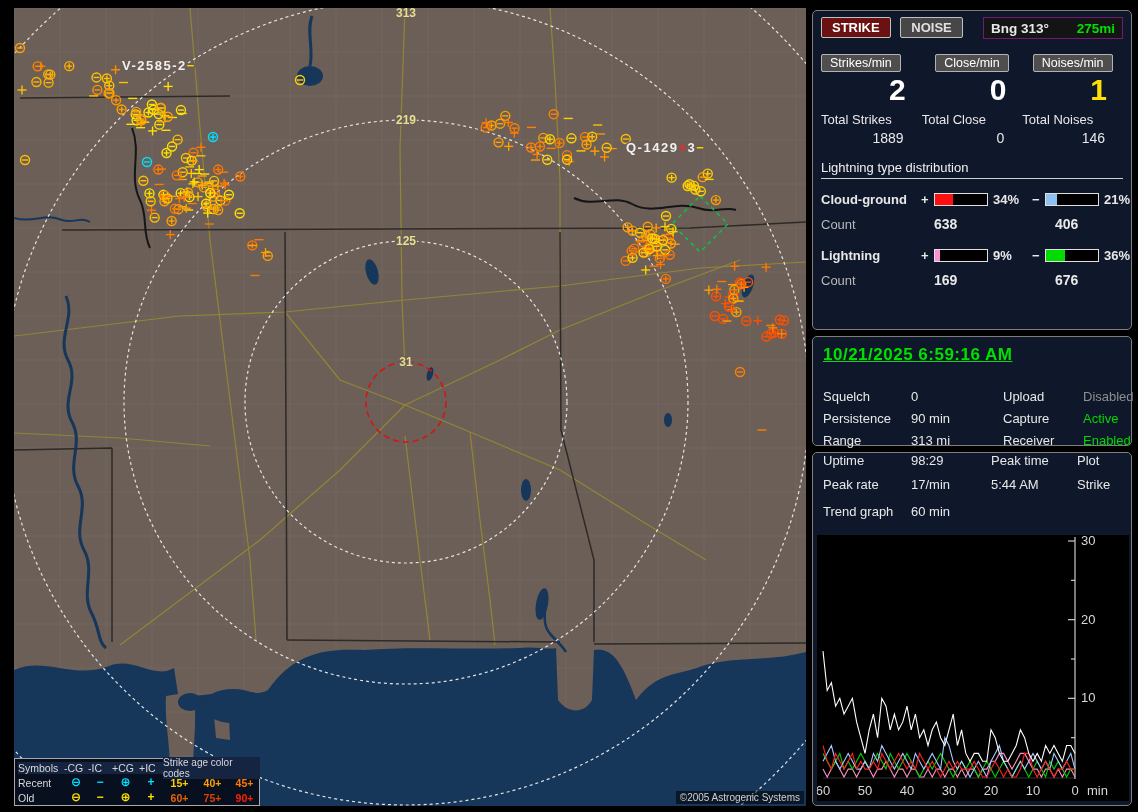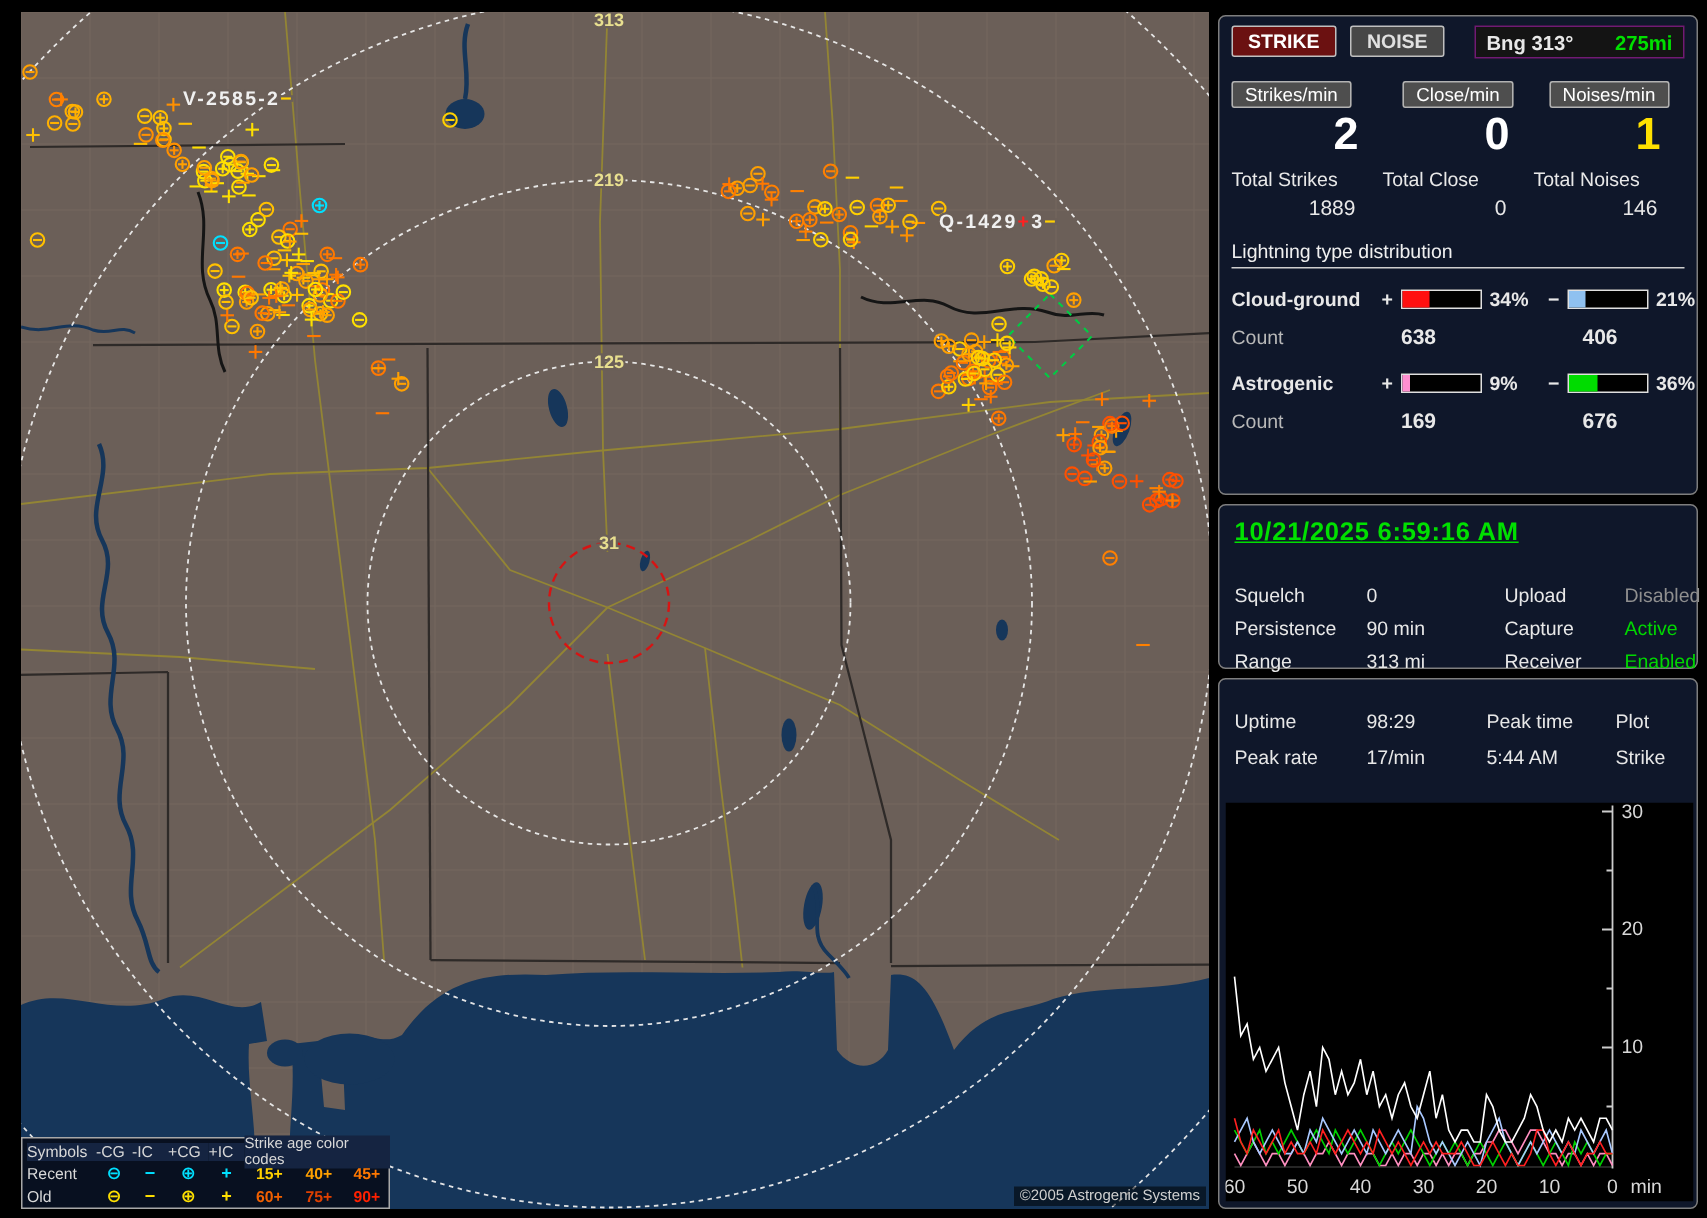--- a/index.html
+++ b/index.html
@@ -17,21 +17,21 @@
   .legend .hdr{background:#152441;}
   .legend .agehdr{grid-column:6/9;background:#152441;font-size:10px;}
   .legend .sym{font-size:12px;font-weight:bold;text-align:center;line-height:13px;}
   .legend .age{font-weight:bold;text-align:center;}
 
   
   .panel{position:absolute;left:812px;top:0;width:320px;height:812px;color:#e8e8e8;font-size:13px;}
   .box{position:absolute;left:0;width:320px;background:#0f172a;border:1px solid #7e7e7e;border-radius:5px;}
   .box1{top:10px;height:320px;padding:6px 8px;}
   .box2{top:336px;height:110px;padding:8px 10px;}
-  .box3{top:452px;height:354px;padding:20px 10px;}
+  .box3{top:452px;height:354px;padding:0 10px;}
 
   .mode-row{position:relative;height:26px;}
   .btn{font-size:13px;font-weight:bold;padding:1px 10px;height:21px;border:1px solid #c0c0c0;border-radius:2px;cursor:pointer;}
   .btn.strike{background:#6b1111;color:#ffffff;margin-right:6px;}
   .btn.noise{background:#474747;color:#e0e0e0;}
   .bng{position:absolute;right:0;top:0;width:140px;height:22px;background:#141414;border:1px solid #701a75;
        display:flex;align-items:center;justify-content:space-between;padding:0 7px;font-size:13.5px;font-weight:bold;}
 
   .rates{display:grid;grid-template-columns:1fr 1fr 1fr;margin-top:12px;}
   .rate-header{justify-self:center;background:#4e4e4e;border:1px solid #b2b2b2;border-radius:2px;
@@ -1246,21 +1246,21 @@
           </span>
         <span class="dist-pct">21%</span>
       </div>
       <div class="count-row">
         <span class="count-label">Count</span>
         <span class="count-val">638</span>
         <span class="count-val">406</span>
       </div>
 
       <div class="dist-row">
-        <span class="dist-name">Astrogenic</span>
+        <span class="dist-name">Lightning</span>
         <span class="dist-sign">+</span>
         <span class="bar">
             <i id="bar-1-plus" style="width: 9%; background: rgb(255, 143, 208);"></i>
           </span>
         <span class="dist-pct">9%</span>
         <span class="dist-sign">−</span>
         <span class="bar">
             <i id="bar-1-minus" style="width: 36%; background: rgb(0, 220, 0);"></i>
           </span>
         <span class="dist-pct">36%</span>
@@ -1293,20 +1293,24 @@
     <div class="box box3">
       <div class="stats-grid">
         <span>Uptime</span>
         <span>98:29</span>
         <span>Peak time</span>
         <span>Plot</span>
         <span>Peak rate</span>
         <span>17/min</span>
         <span>5:44 AM</span>
         <span>Strike</span>
+      </div>
+      <div class="trend-row">
+        <span>Trend graph</span>
+        <span>60 min</span>
       </div>
       <svg id="trend-svg" width="312" height="266">
           <rect x="0" y="0" width="312" height="266" fill="#000"></rect>
           <line x1="6" y1="243" x2="258" y2="243" stroke="#333" stroke-width="1"></line>
           <line x1="258" y1="2" x2="258" y2="244" stroke="#cccccc" stroke-width="1.2"></line>
           <line x1="254" y1="202.66666666666666" x2="258" y2="202.66666666666666" stroke="#cccccc" stroke-width="1.2"></line>
           <line x1="251" y1="163.33333333333331" x2="258" y2="163.33333333333331" stroke="#cccccc" stroke-width="1.2"></line>
           <text x="264" y="167.33333333333331" font-size="13" fill="#d8d8d8" font-family="Liberation Sans, sans-serif">10</text>
           <line x1="254" y1="124" x2="258" y2="124" stroke="#cccccc" stroke-width="1.2"></line>
           <line x1="251" y1="84.66666666666666" x2="258" y2="84.66666666666666" stroke="#cccccc" stroke-width="1.2"></line>

